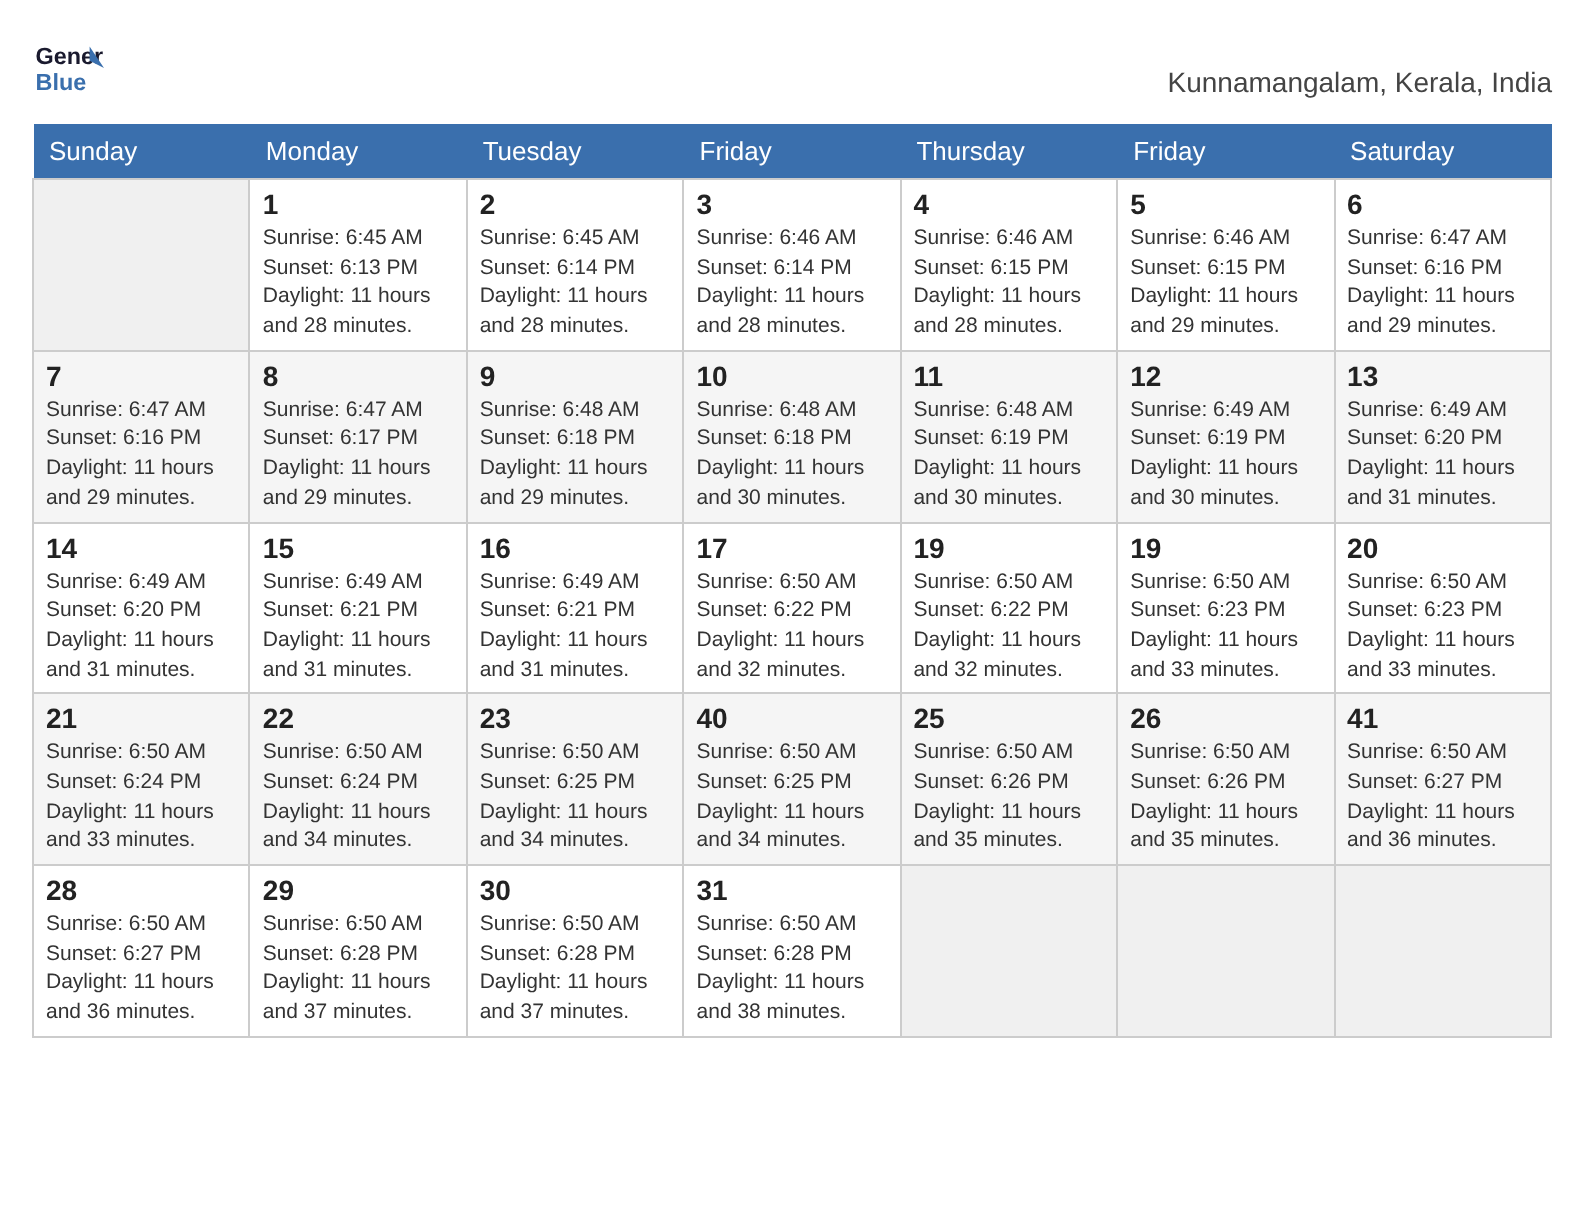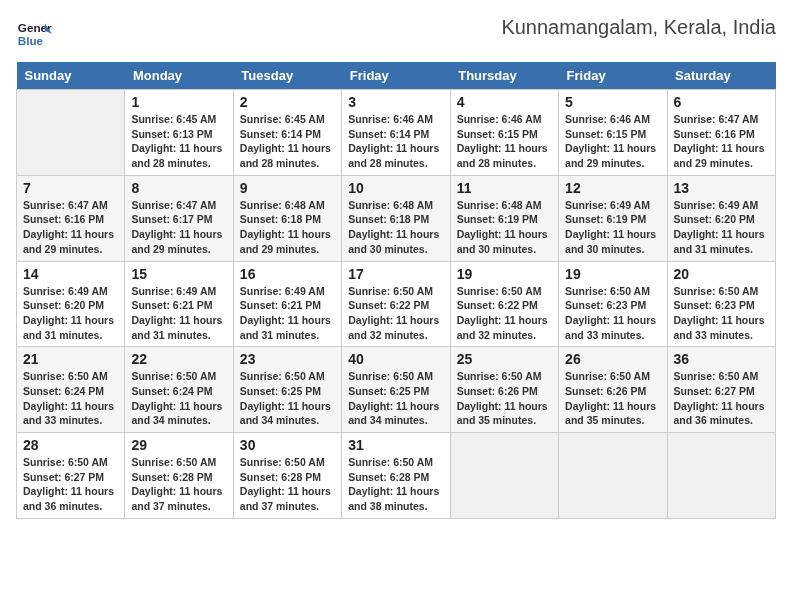--- a/index.html
+++ b/index.html
@@ -25,55 +25,55 @@
       width: 36px;
       height: 36px;
     }
     .title-block { text-align: right; }
     .calendar-title {
       font-size: 32px;
       font-weight: bold;
       color: #222;
     }
     .calendar-subtitle {
-      font-size: 20px;
+      font-size: 14px;
       color: #444;
+      margin-top: 17px;
     }
     table {
       width: 100%;
       border-collapse: collapse;
       font-size: 11px;
     }
     thead th {
       background-color: #3a6fad;
       color: #fff;
       text-align: left;
       padding: 6px 8px;
       font-size: 13px;
-      font-weight: bold;
+      font-weight: normal;
     }
     tbody td {
       border: 1px solid #ccc;
       vertical-align: top;
       padding: 4px 6px;
       height: 85px;
       width: calc(100% / 7);
     }
     .day-num {
       font-size: 14px;
       font-weight: bold;
       color: #222;
       display: block;
       margin-bottom: 2px;
     }
     .day-detail {
       color: #333;
       line-height: 1.4;
       font-size: 10.5px;
-      font-weight: bold;
     }
     .empty-cell { background: #f9f9f9; }
     tbody tr:nth-child(odd) { background: #fff; }
     tbody tr:nth-child(even) { background: #f5f5f5; }
     tbody td.empty-cell { background: #f0f0f0; }
   </style>
 </head>
 <body>
 
 <div class="header">
@@ -211,21 +211,21 @@
         </td>
         <td>
           <span class="day-num">25</span>
           <div class="day-detail">Sunrise: 6:50 AM<br>Sunset: 6:26 PM<br>Daylight: 11 hours<br>and 35 minutes.</div>
         </td>
         <td>
           <span class="day-num">26</span>
           <div class="day-detail">Sunrise: 6:50 AM<br>Sunset: 6:26 PM<br>Daylight: 11 hours<br>and 35 minutes.</div>
         </td>
         <td>
-          <span class="day-num">36</span>
+          <span class="day-num">41</span>
           <div class="day-detail">Sunrise: 6:50 AM<br>Sunset: 6:27 PM<br>Daylight: 11 hours<br>and 36 minutes.</div>
         </td>
       </tr>
       <tr>
         <td>
           <span class="day-num">28</span>
           <div class="day-detail">Sunrise: 6:50 AM<br>Sunset: 6:27 PM<br>Daylight: 11 hours<br>and 36 minutes.</div>
         </td>
         <td>
           <span class="day-num">29</span>

